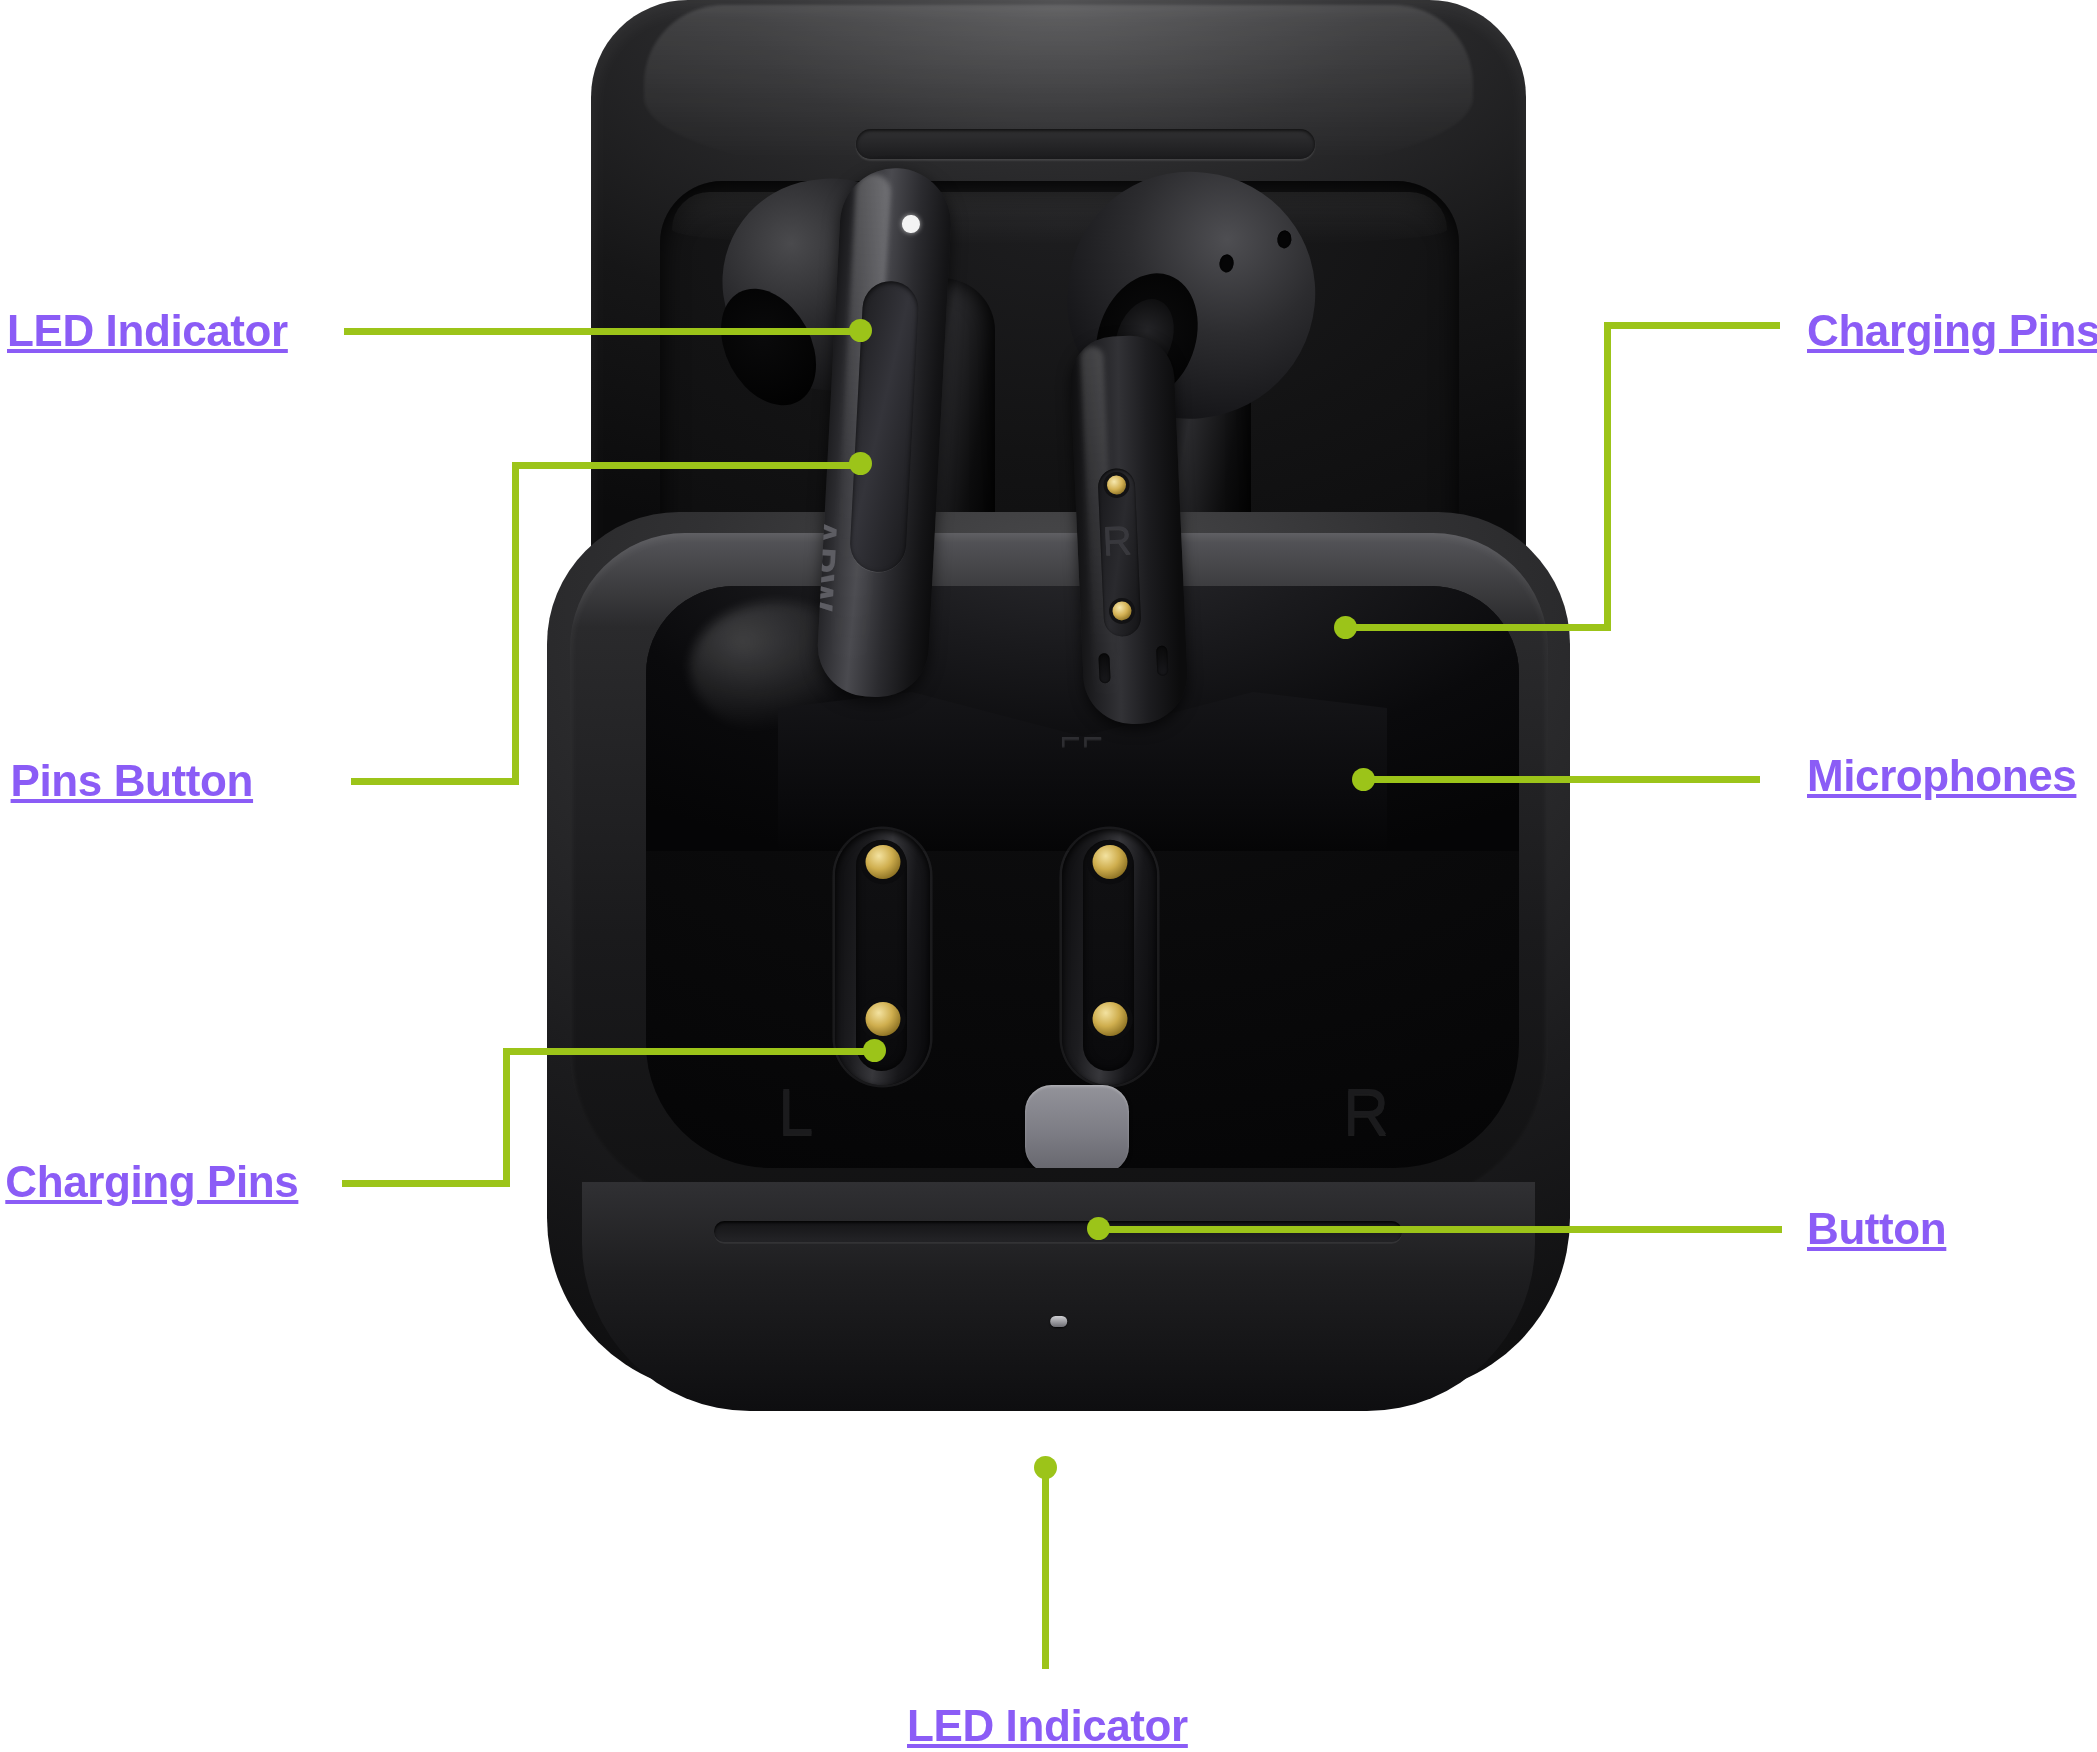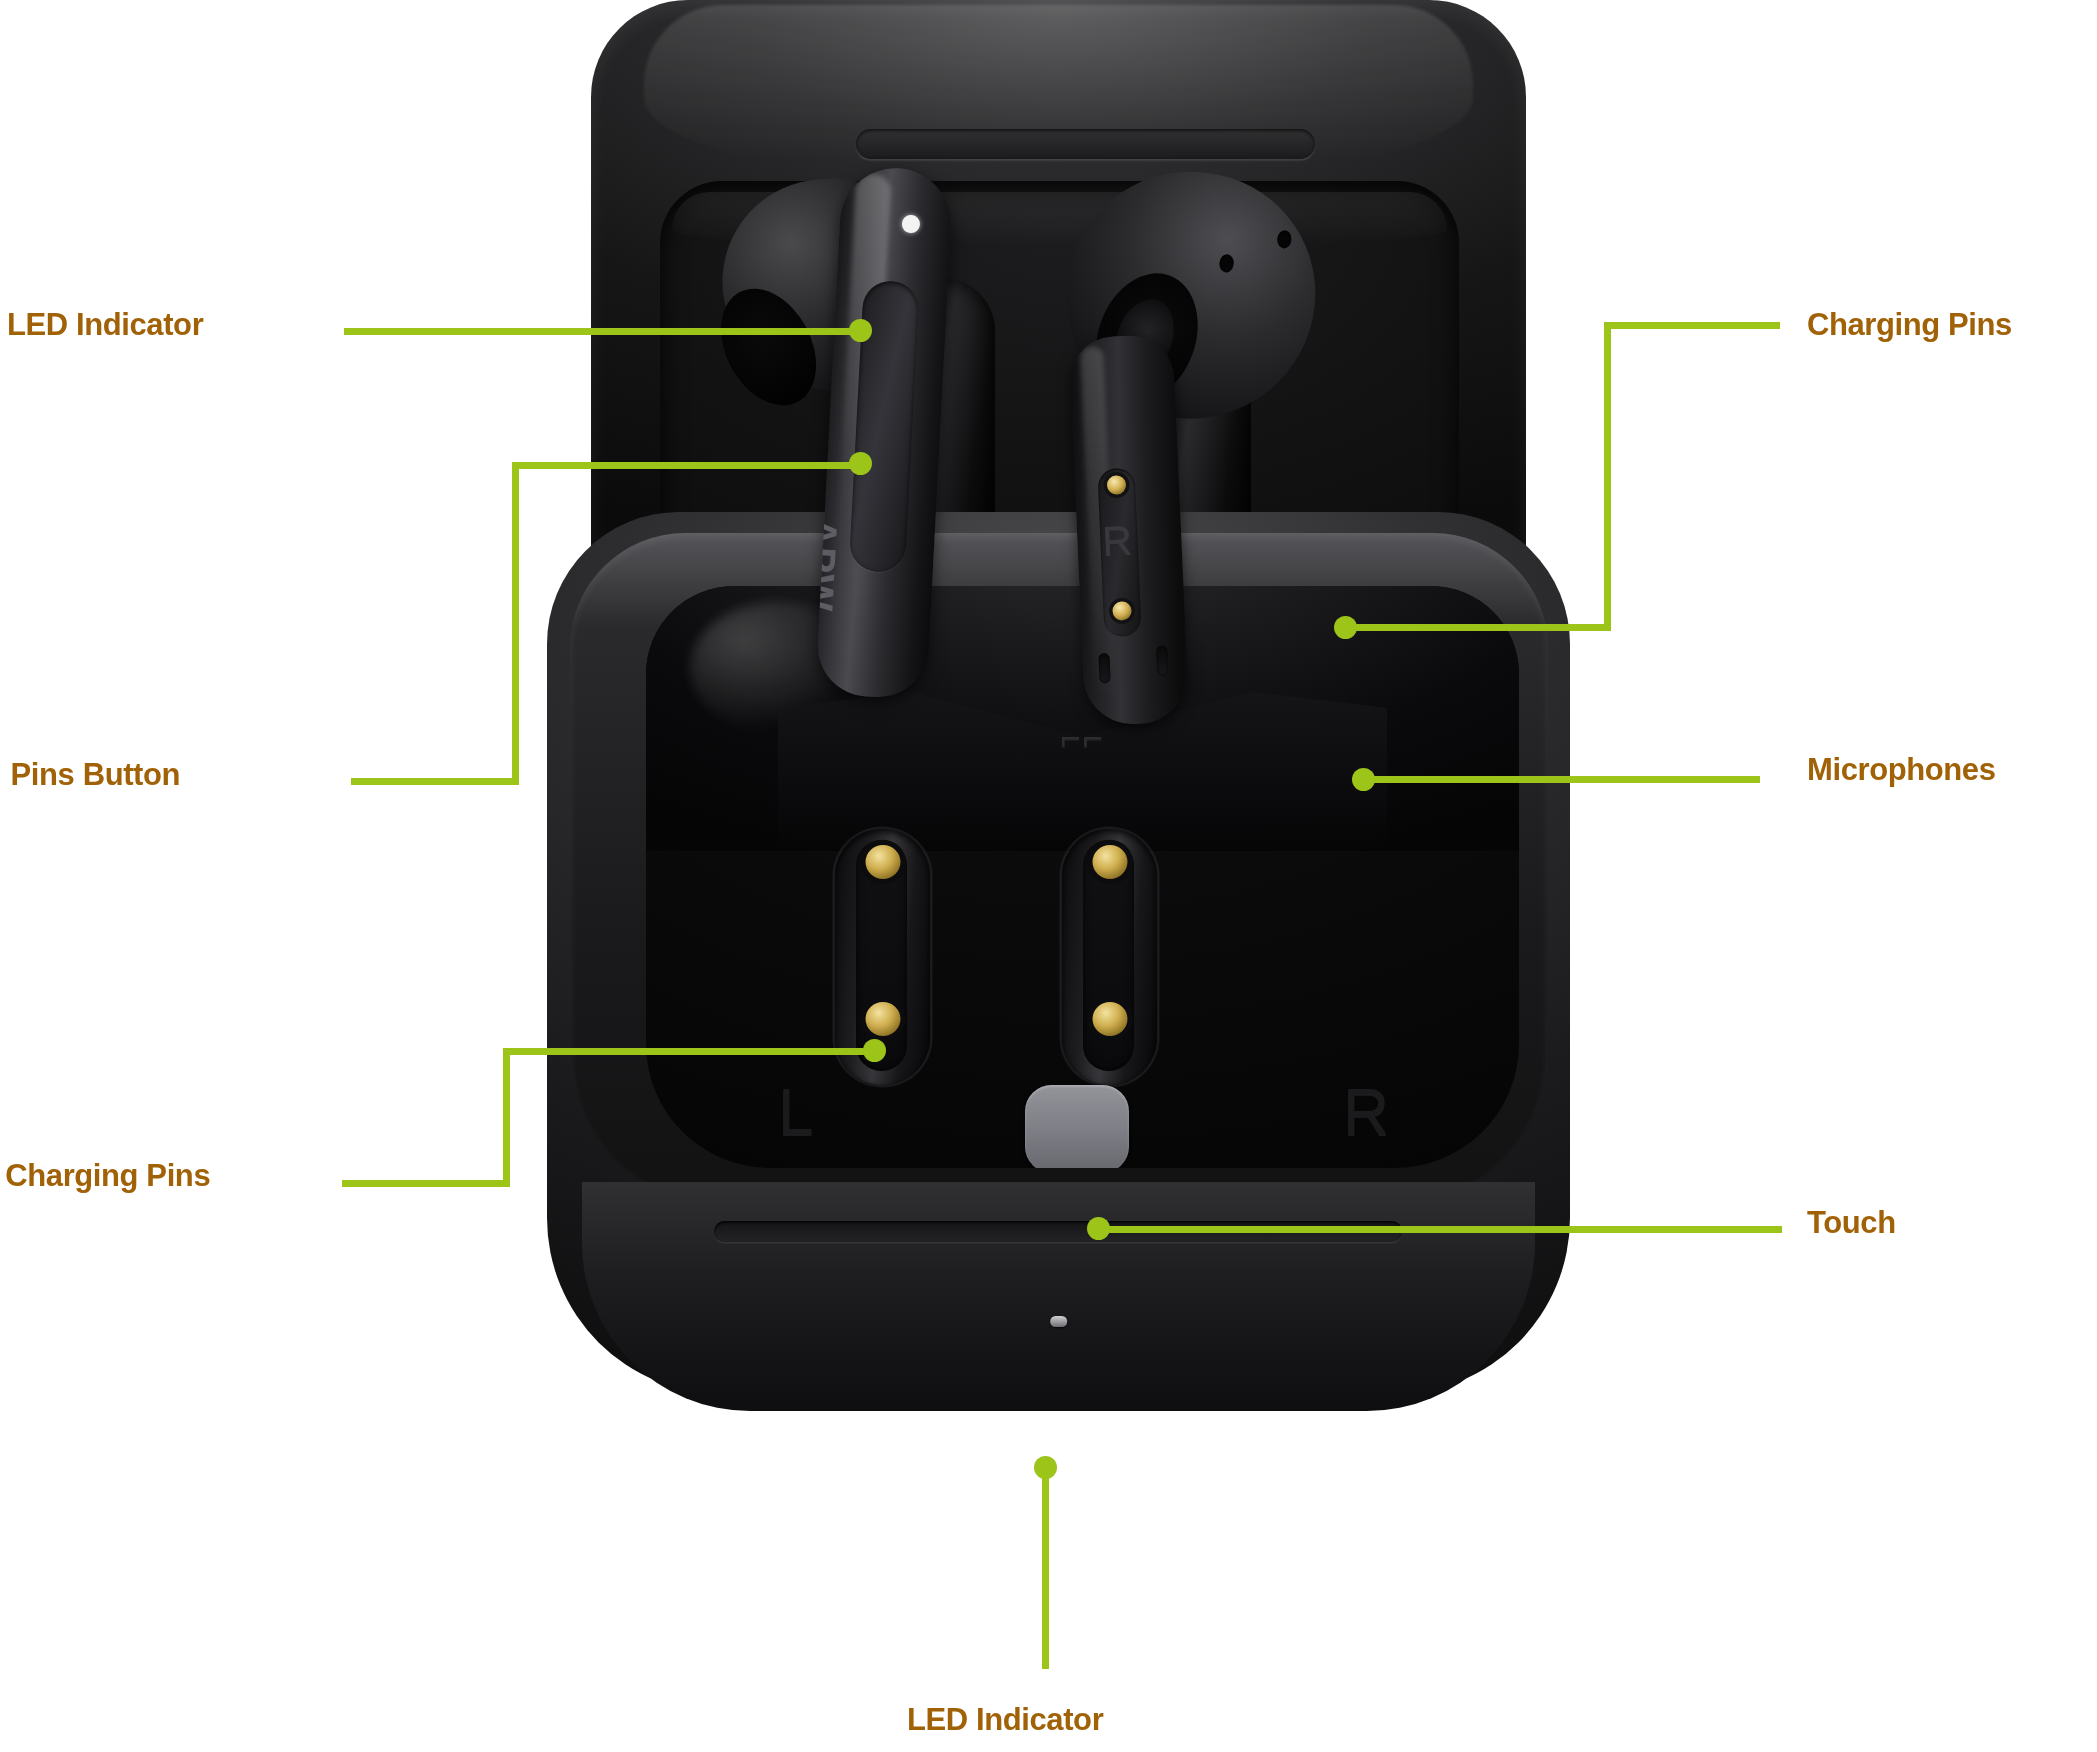--- a/index.html
+++ b/index.html
@@ -13,25 +13,26 @@
     width:2098px;
     height:1753px;
     background:#ffffff;
     overflow:hidden;
   }
 
   
   .label{
     position:absolute;
     font-weight:700;
-    font-size:31px;
+    font-size:44px;
     letter-spacing:-0.4px;
-    color:#a16207;
+    color:#8b5cf6;
     white-space:nowrap;
     line-height:1;
+    text-decoration:underline;
   }
 
   
   .leader{position:absolute;background:#9cc419;}
   .leader.h{height:7px;}
   .leader.v{width:7px;}
   .dot{
     position:absolute;
     width:23px;height:23px;
     border-radius:50%;
@@ -401,21 +402,21 @@
   <div class="label" style="left:1807px; top:309px;">Charging Pins</div>
   <div class="leader h" style="left:1604px; top:322px; width:176px;"></div>
   <div class="leader v" style="left:1604px; top:322px; height:309px;"></div>
   <div class="leader h" style="left:1354px; top:624px; width:257px;"></div>
   <div class="dot" style="left:1334px; top:616px;"></div>
 
   <div class="label" style="left:1807px; top:754px;">Microphones</div>
   <div class="leader h" style="left:1363px; top:776px; width:397px;"></div>
   <div class="dot" style="left:1352px; top:768px;"></div>
 
-  <div class="label" style="left:1807px; top:1207px;">Touch</div>
+  <div class="label" style="left:1807px; top:1207px;">Button</div>
   <div class="leader h" style="left:1098px; top:1226px; width:684px;"></div>
   <div class="dot" style="left:1087px; top:1217px;"></div>
 
   <div class="leader v" style="left:1042px; top:1464px; height:205px;"></div>
   <div class="dot" style="left:1034px; top:1456px;"></div>
   <div class="label" style="left:907px; top:1704px;">LED Indicator</div>
 
 </div>
 
 

